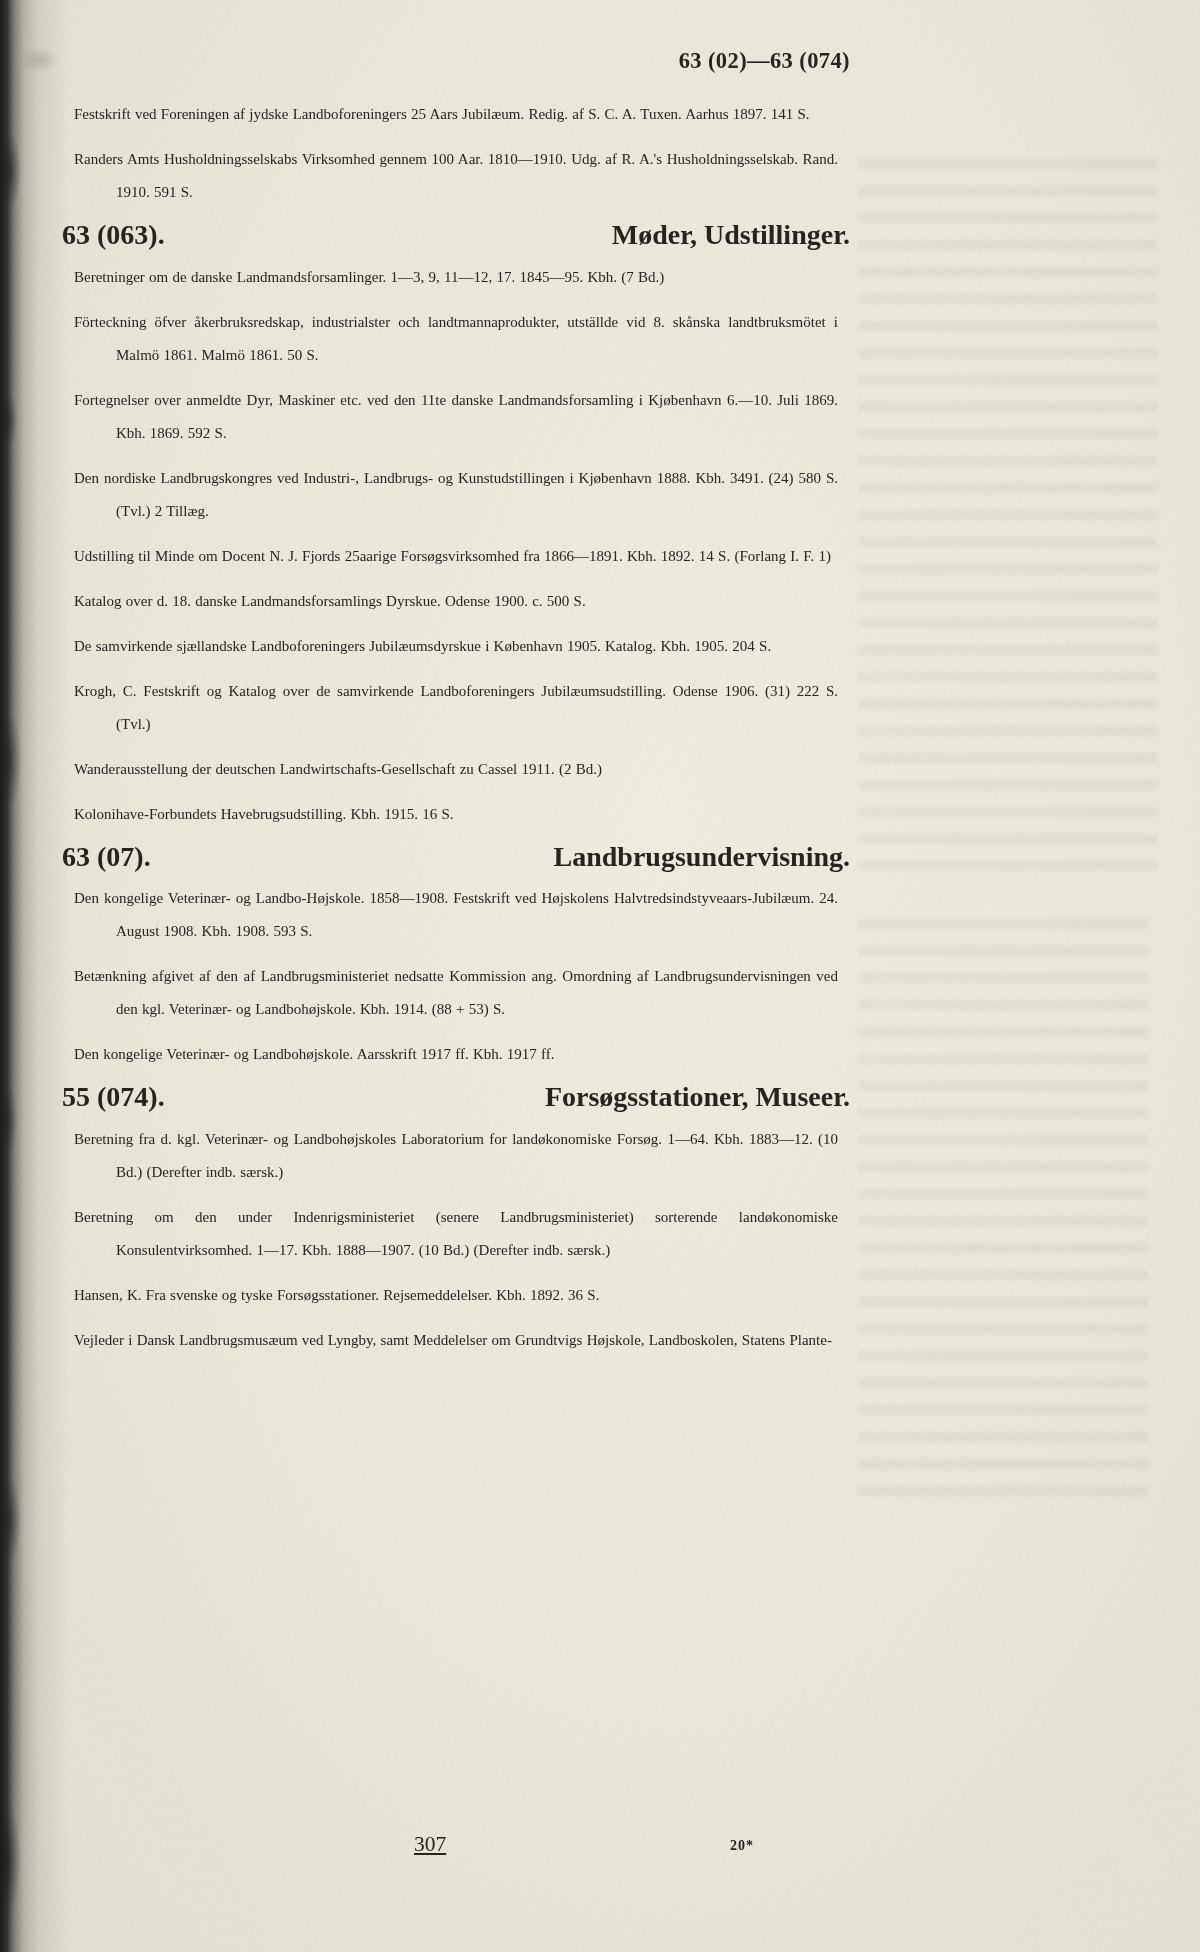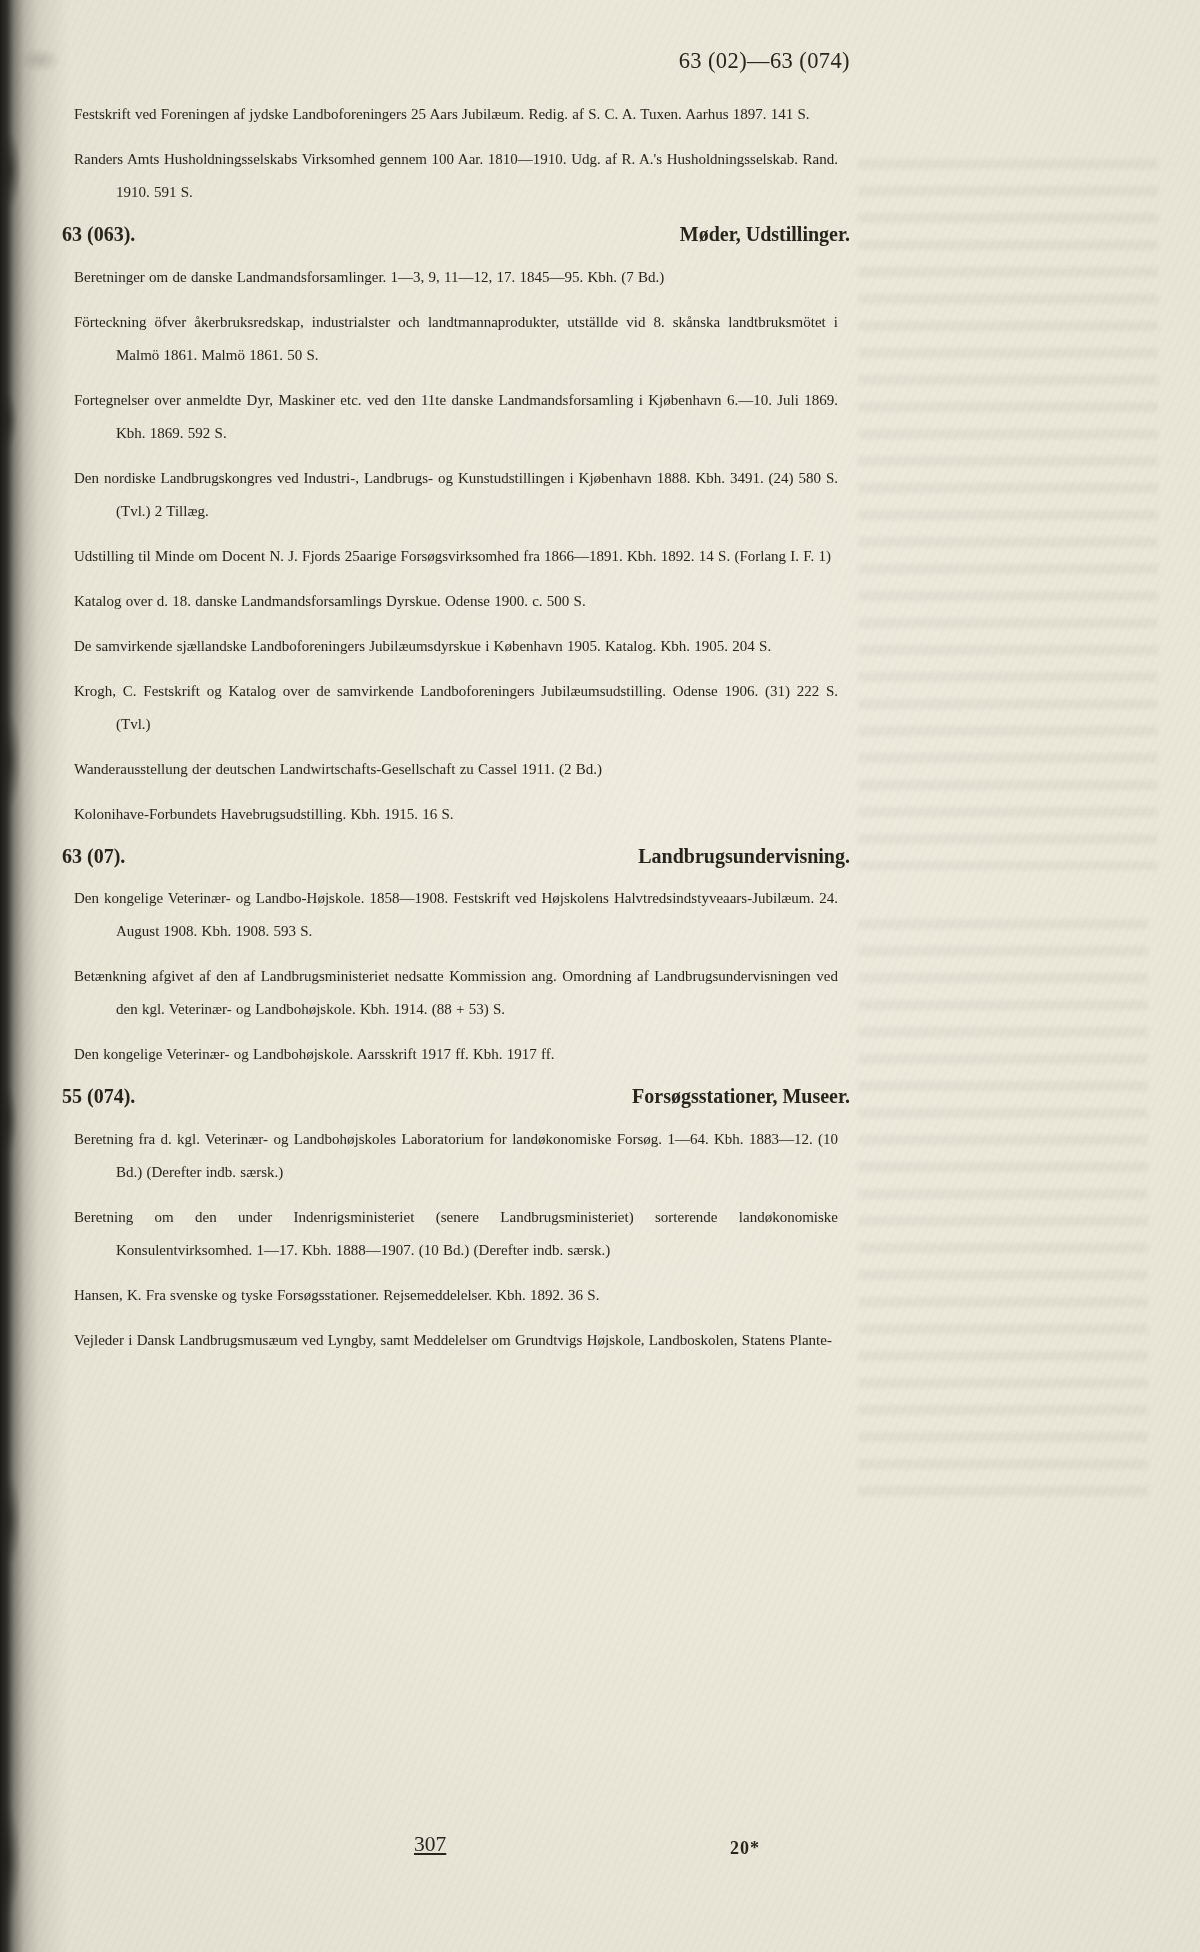--- a/index.html
+++ b/index.html
@@ -51,54 +51,54 @@
       repeating-linear-gradient(115deg, rgba(90,84,70,.6) 0 2px, transparent 2px 7px),
       repeating-linear-gradient(25deg, rgba(90,84,70,.5) 0 1px, transparent 1px 9px);
     pointer-events: none;
   }
 
   .content {
     position: absolute; left: 62px; top: 48px; width: 788px;
   }
   .header {
     text-align: right;
-    font-weight: normal;
+    font-weight: bold;
     font-size: 22.5px;
     letter-spacing: .4px;
     margin-bottom: 24px;
   }
   .entry {
     margin: 12px;
     padding-left: 42px;
     text-indent: -42px;
     text-align: justify;
     font-size: 15px;
     line-height: 33px;
     word-spacing: .5px;
   }
   .entry .author { font-weight: normal; }
   .section-head {
     display: flex;
     justify-content: space-between;
     font-weight: bold;
-    font-size: 20px;
+    font-size: 28px;
     line-height: 27.5px;
     margin-bottom: 3px;
   }
   .footer {
     position: absolute; left: 62px; top: 1832px; width: 788px; height: 40px;
   }
   .pagenum {
     position: absolute; left: 352px;
     font-size: 21.5px;
     text-decoration: underline;
   }
   .sig {
     position: absolute; left: 668px; top: 6px;
-    font-size: 18px; font-weight: bold;
+    font-size: 14px; font-weight: bold;
     letter-spacing: 1px;
   }
 </style>
 </head>
 <body>
 
 <div class="page">
   <div class="bleed bleed-1"></div>
   <div class="bleed bleed-2"></div>
   <div class="grain"></div>

